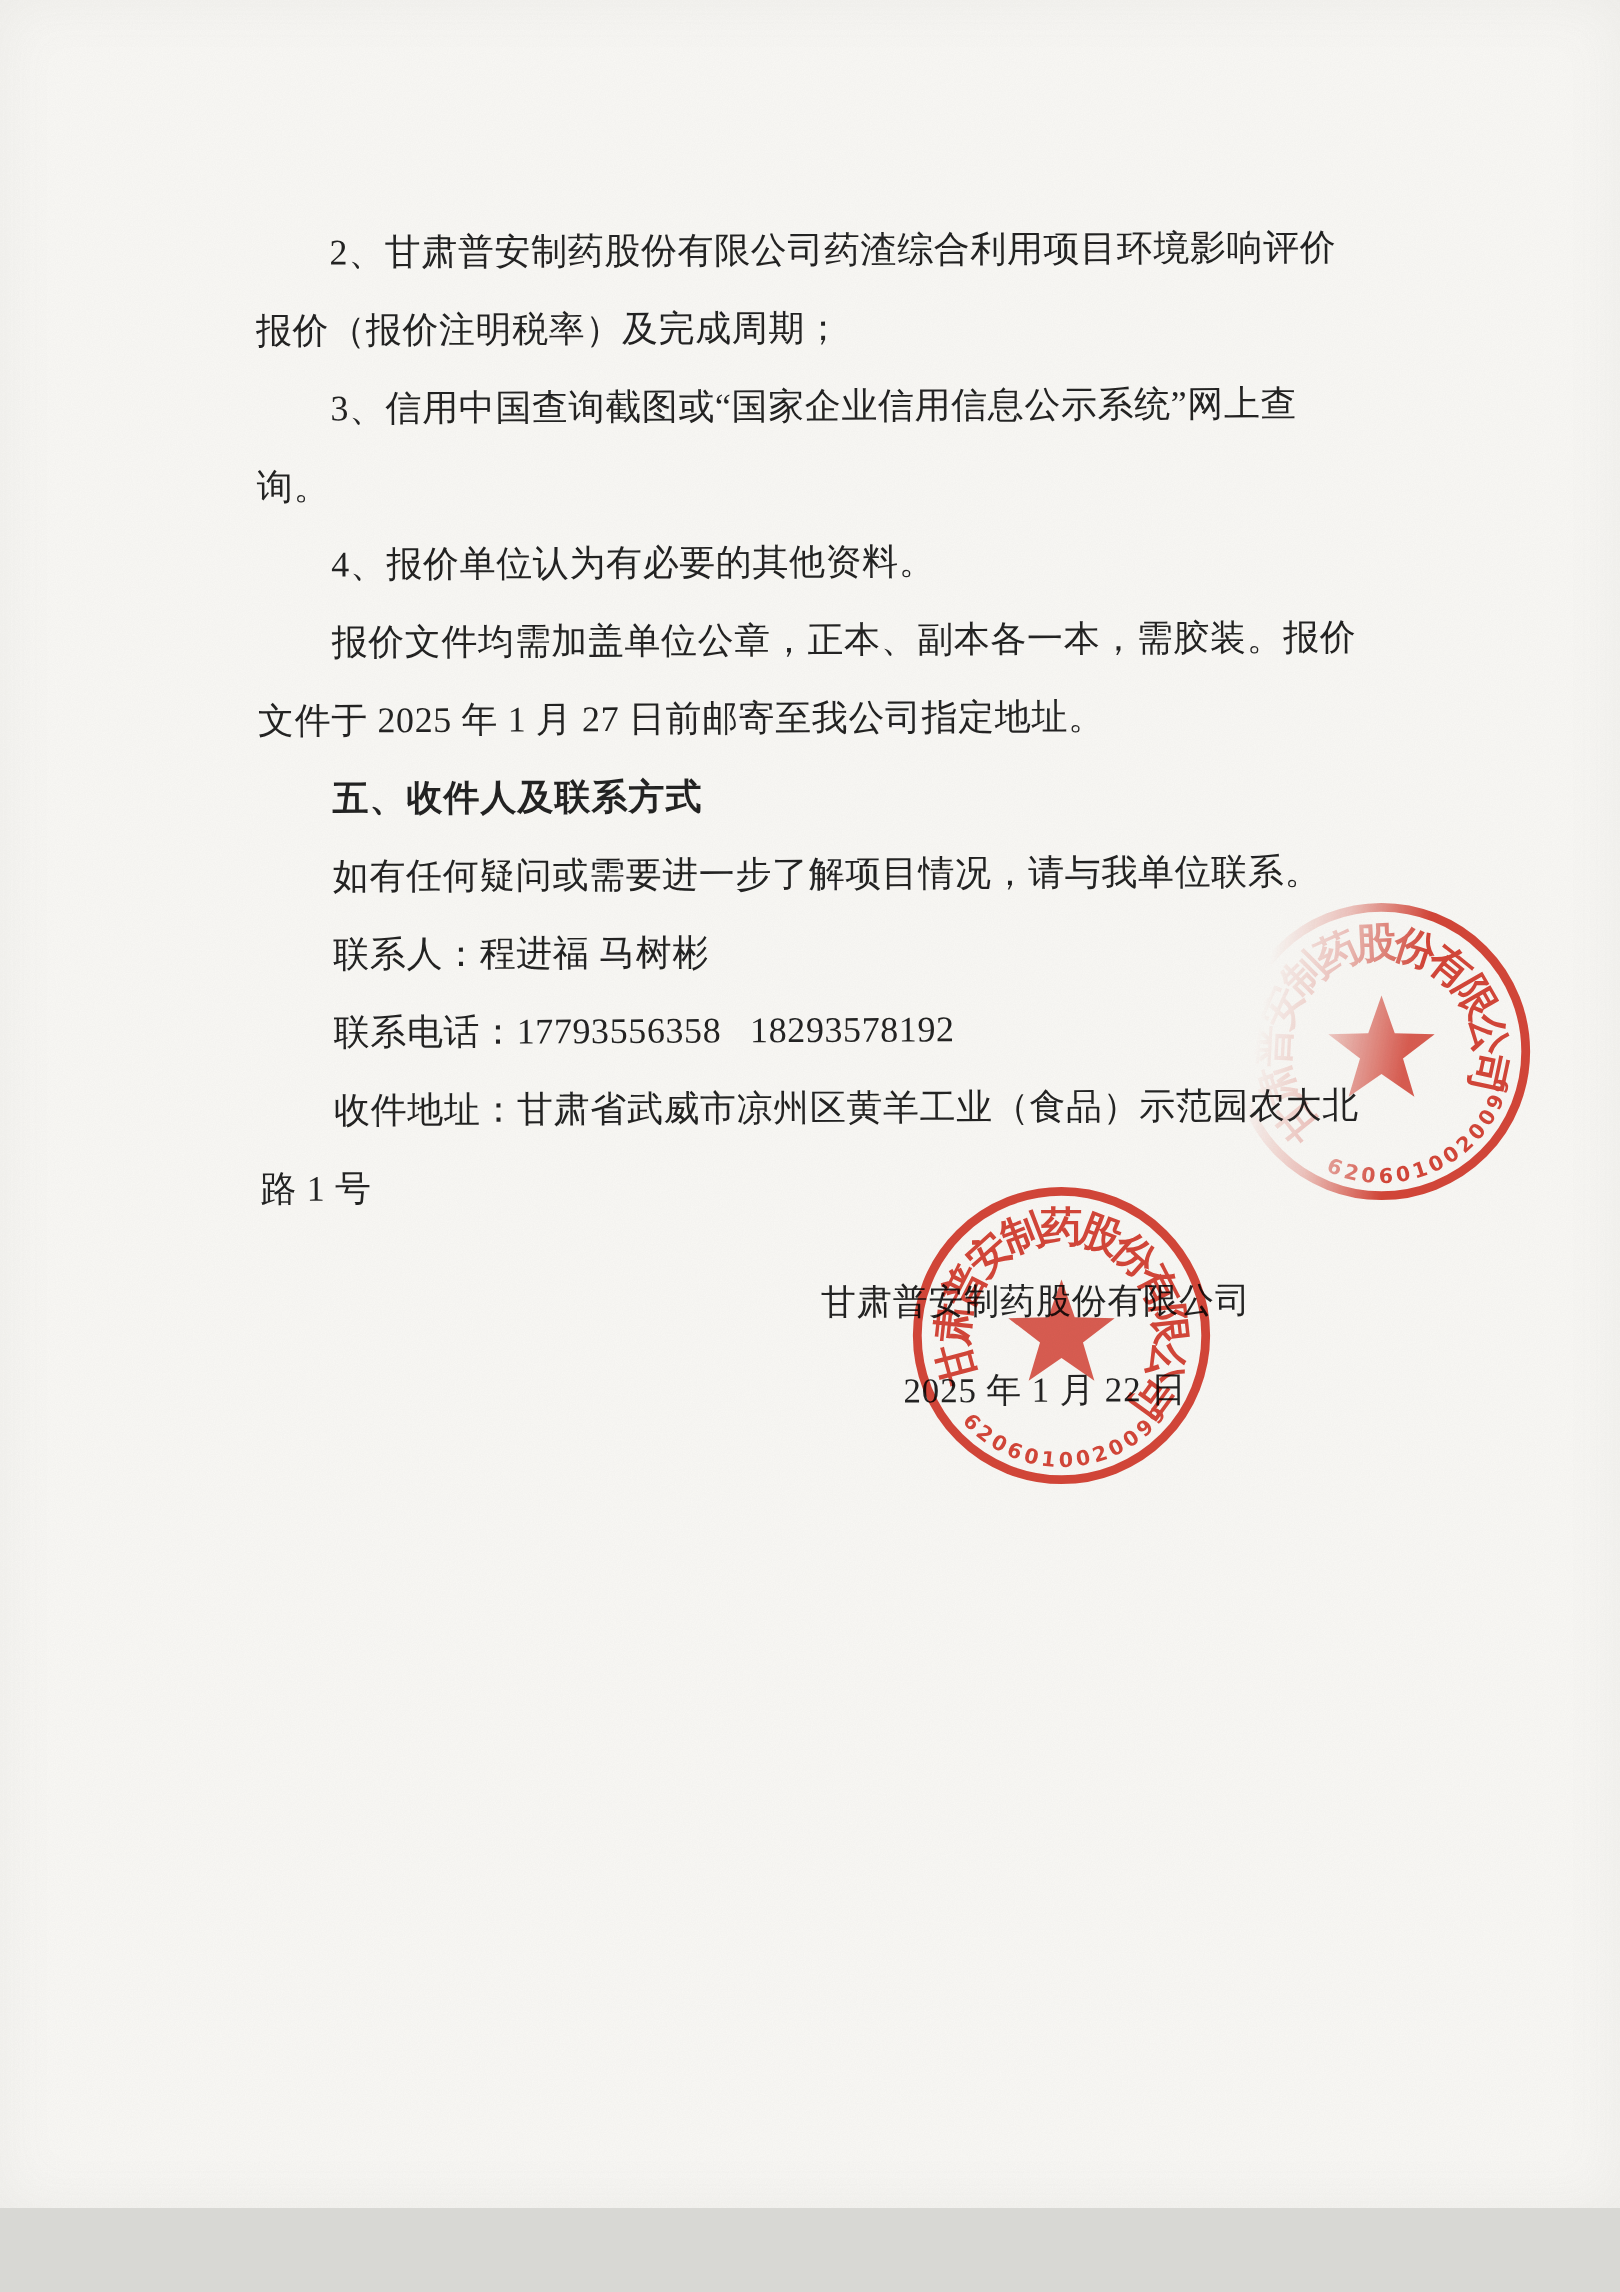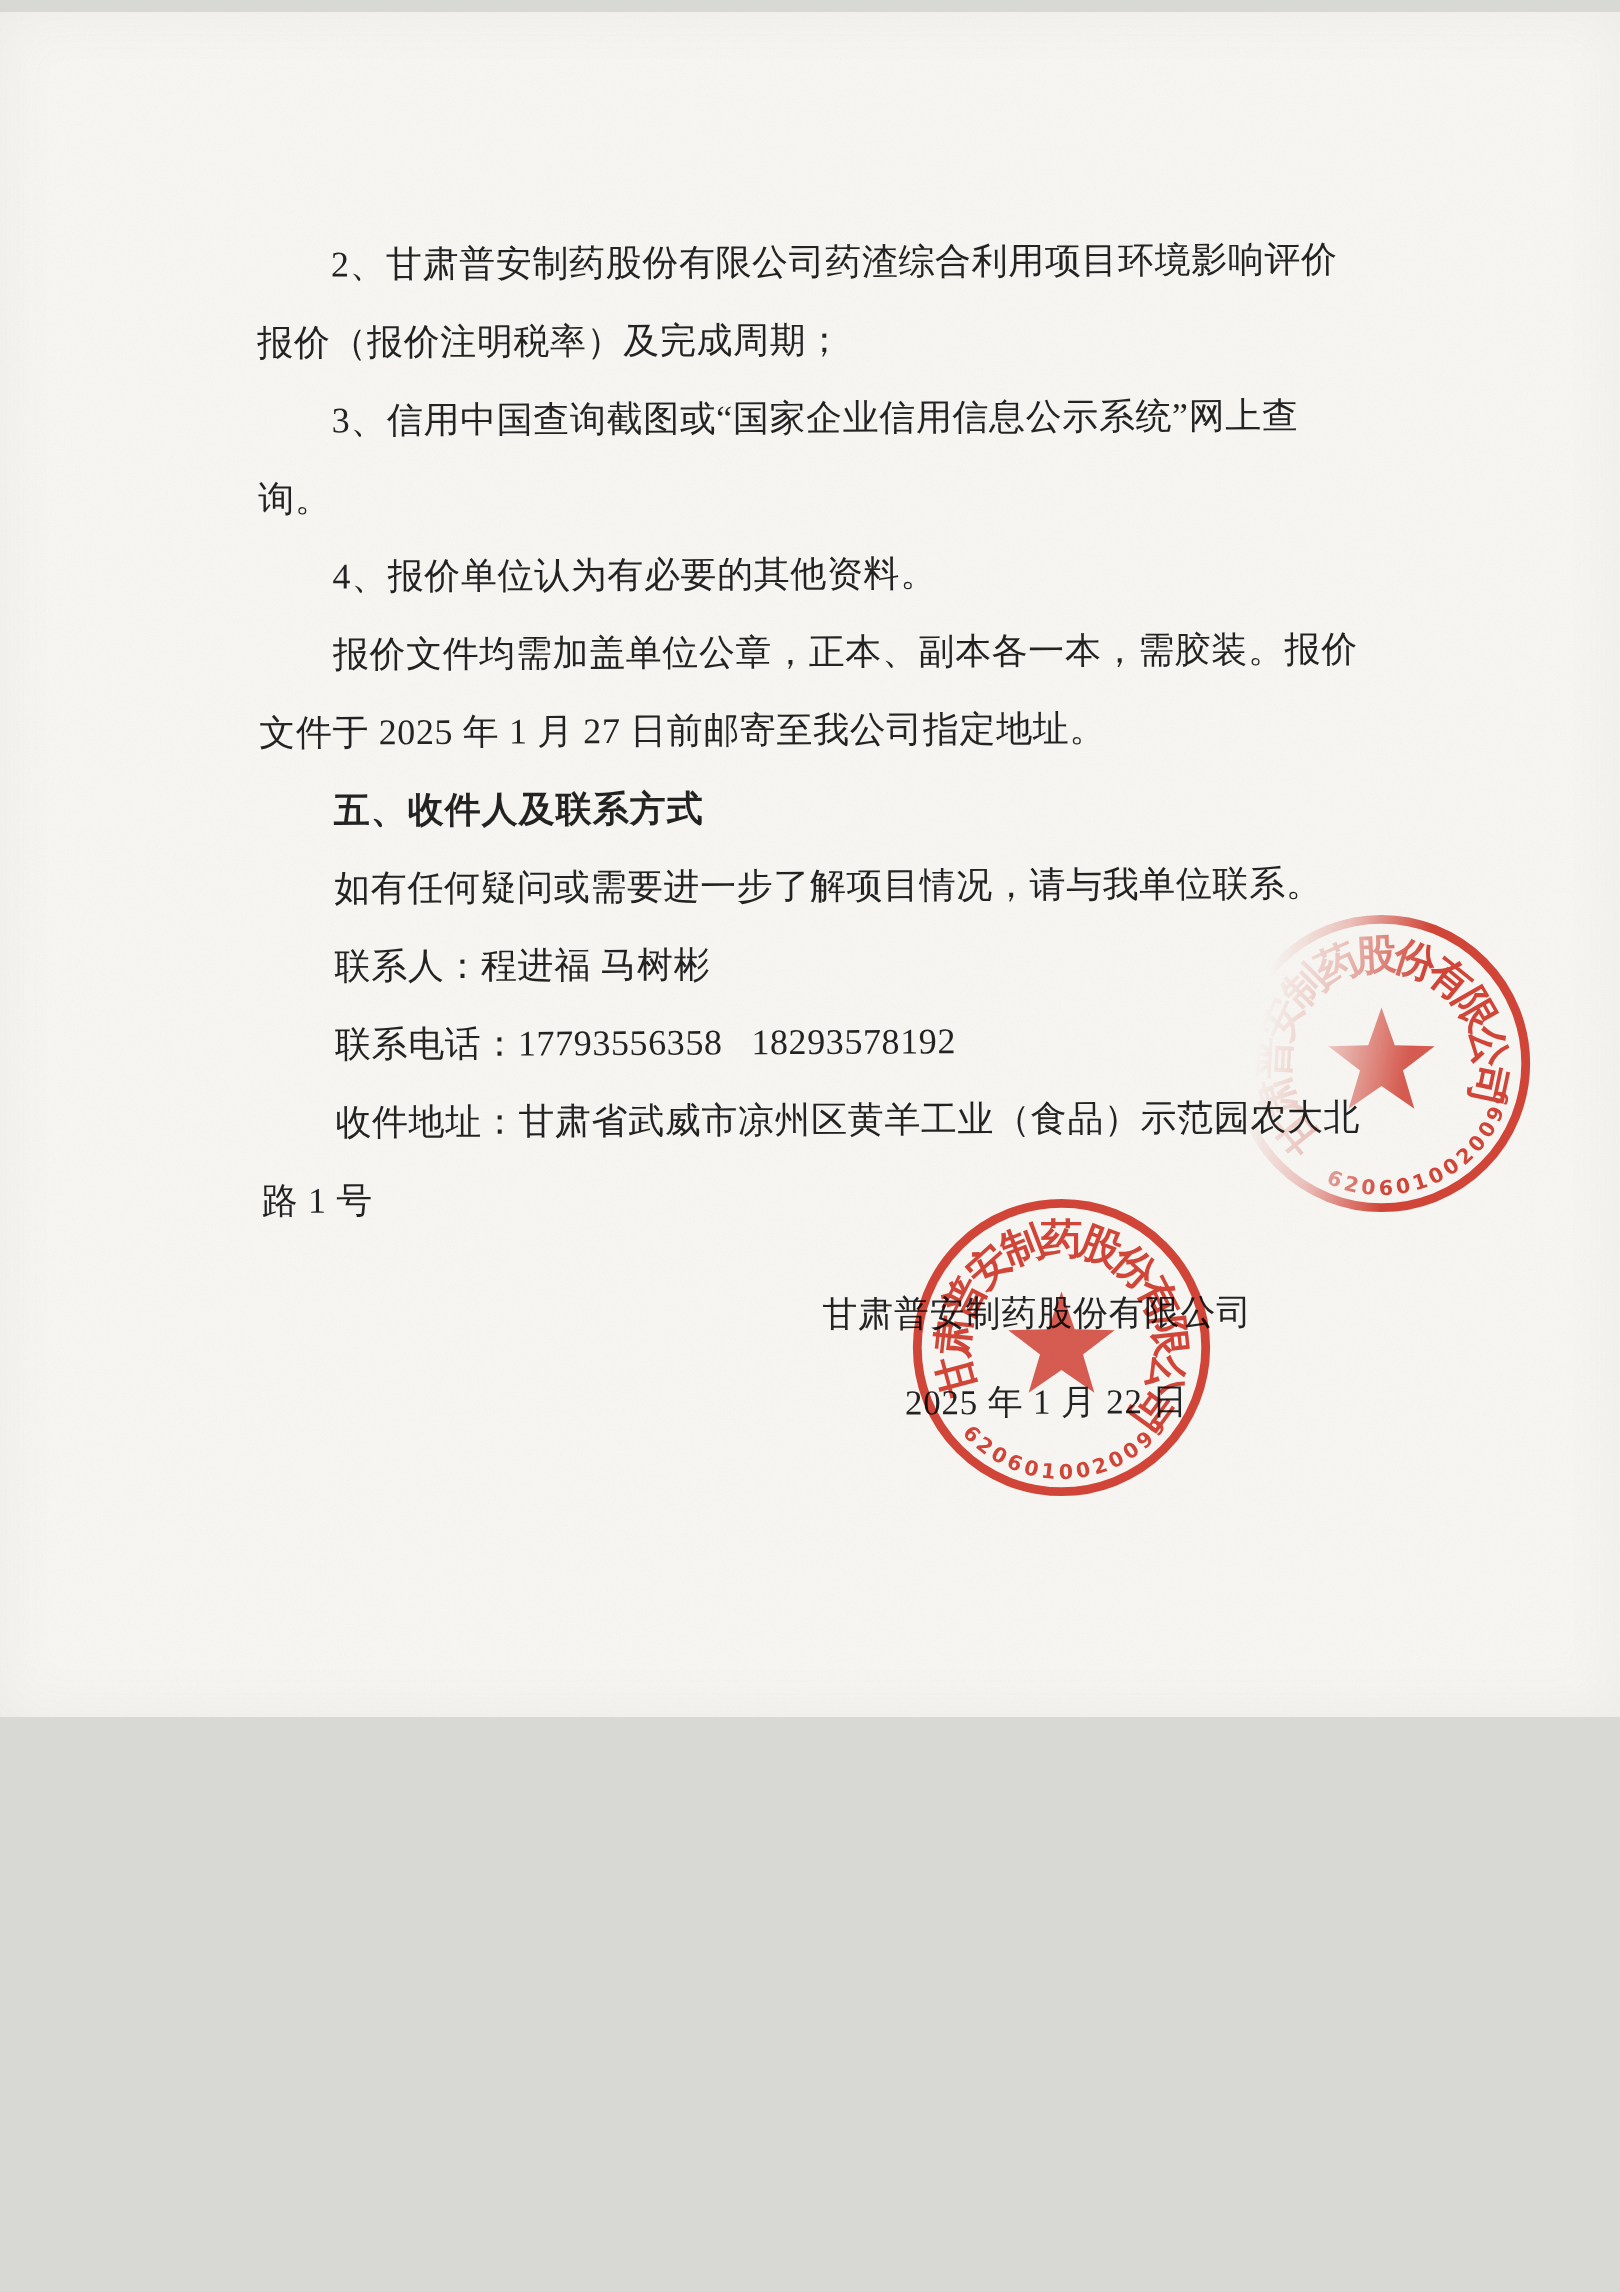--- a/index.html
+++ b/index.html
@@ -1,19 +1,19 @@
 <!DOCTYPE html>
 <html><head>
 <meta charset="utf-8">
 <style>
   html,body{margin:0;padding:0;background:#d8d8d4;}
   .page{
     position:relative;
-    width:1620px;height:1705px;
-    margin:12px auto;
+    width:1620px;height:2208px;
+    margin:0 auto;
     background:#fbfaf7;
     overflow:hidden;
     box-shadow:inset 0 0 59px rgba(120,120,110,0.08);
     font-family:"Liberation Serif","DejaVu Serif",serif;
     color:#1e1e1e;
   }
   .content{
     position:absolute;left:0;top:0;right:0;bottom:0;
     transform:rotate(-0.3deg);
     transform-origin:50% 50%;

